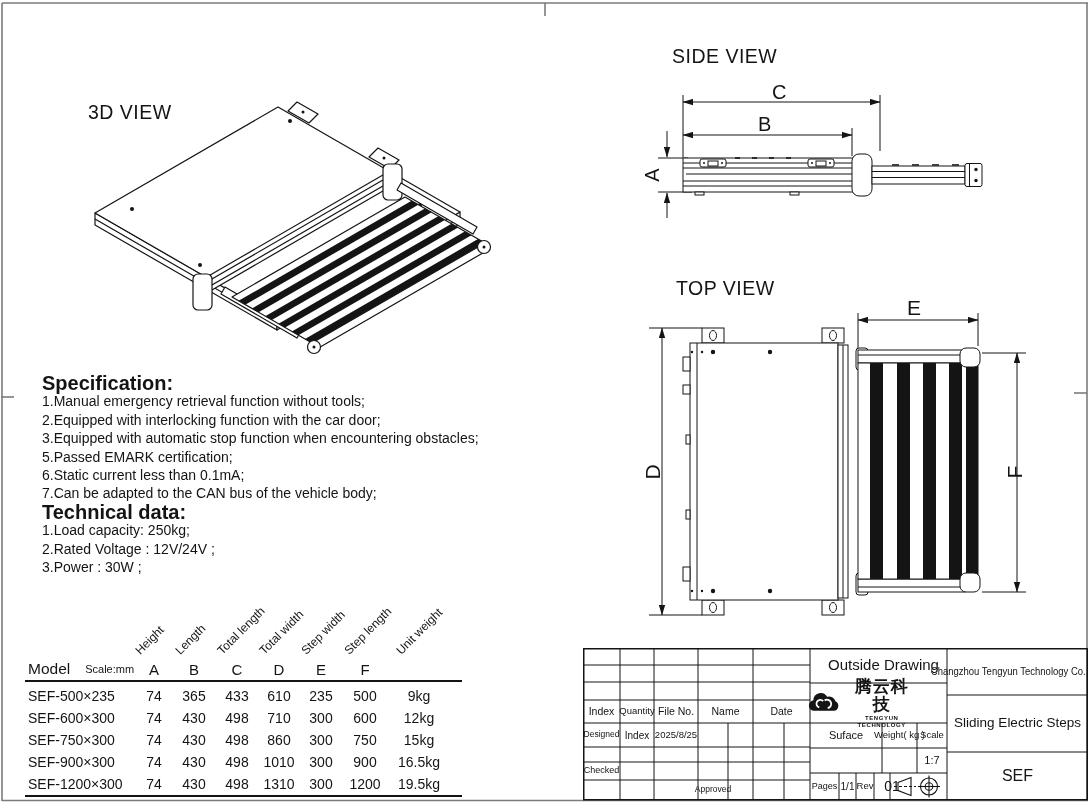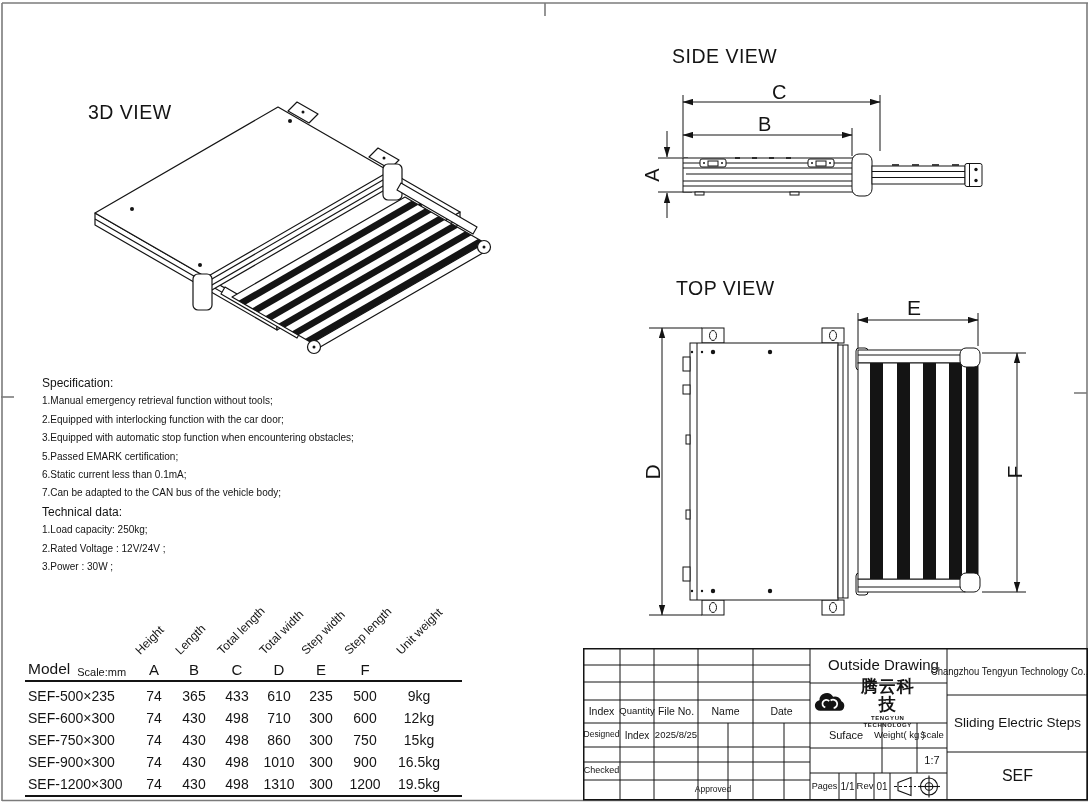--- a/index.html
+++ b/index.html
@@ -4,22 +4,22 @@
 <style>
   html,body{margin:0;padding:0;background:#fff;}
   #page{position:relative;width:1090px;height:802px;background:#fff;overflow:hidden;
         font-family:"Liberation Sans","DejaVu Sans",sans-serif;color:#141414;}
   .a{position:absolute;}
   .nw{white-space:nowrap;}
   .rot{transform:rotate(-90deg);transform-origin:center center;}
   .diag{transform:rotate(-45deg);transform-origin:0 100%;font-size:12px;height:15px;line-height:15px;}
   .dim{font-size:20px;}
   .vtitle{font-size:19.5px;letter-spacing:0.5px;}
-  .spec-line{font-size:10px;line-height:18.4px;height:18.4px;}
-  .spec-bold{font-weight:normal;font-size:12px;}
+  .spec-line{font-size:14px;line-height:18.4px;height:18.4px;}
+  .spec-bold{font-weight:bold;font-size:20px;}
   .trow{display:flex;height:22px;align-items:center;font-size:14px;}
   .trow>span{display:block;text-align:center;}
   .tc0{width:108px;text-align:left !important;padding-left:3px;}
   .tc1{width:36px;}.tc2{width:44px;}.tc3{width:42px;}.tc4{width:42px;}
   .tc5{width:42px;}.tc6{width:46px;}.tc7{width:62px;}
   .rule{height:1.5px;background:#141414;}
   .cell{position:absolute;display:flex;align-items:center;justify-content:center;text-align:center;line-height:1.1;}
 </style>
 </head>
 <body>
@@ -241,21 +241,21 @@
 
     <div class="a diag nw" style="left:143px;top:643px">Height</div>
     <div class="a diag nw" style="left:183px;top:643px">Length</div>
     <div class="a diag nw" style="left:225px;top:643px">Total length</div>
     <div class="a diag nw" style="left:267px;top:643px">Total width</div>
     <div class="a diag nw" style="left:309px;top:643px">Step width</div>
     <div class="a diag nw" style="left:352px;top:643px">Step length</div>
     <div class="a diag nw" style="left:404px;top:643px">Unit weight</div>
 
     <div class="a trow" style="left:25px;top:658px;width:447px;font-size:15px">
-      <span class="tc0 nw" style="display:flex;align-items:flex-end;gap:7px">
+      <span class="tc0 nw" style="display:flex;align-items:center;gap:15px">
         <span style="font-size:15.5px">Model</span>
         <span style="font-size:11px">Scale:mm</span>
       </span>
       <span class="tc1">A</span>
       <span class="tc2">B</span>
       <span class="tc3">C</span>
       <span class="tc4">D</span>
       <span class="tc5">E</span>
       <span class="tc6">F</span>
       <span class="tc7"></span>
@@ -362,21 +362,21 @@
     <div class="cell nw" style="left:115px;top:52px;width:55px;height:23px;font-size:10.5px">Name</div>
     <div class="cell nw" style="left:170px;top:52px;width:57px;height:23px;font-size:10.5px">Date</div>
     <div class="cell nw" style="left:0;top:75px;width:37px;height:24px;font-size:8.5px">Designed</div>
     <div class="cell nw" style="left:37px;top:75px;width:34px;height:24px;font-size:10px">Index</div>
     <div class="cell nw" style="left:71px;top:75px;width:44px;height:24px;font-size:9.5px">2025/8/25</div>
     <div class="cell nw" style="left:0;top:114px;width:37px;height:18px;font-size:9px">Checked</div>
     <div class="cell nw" style="left:113px;top:132px;width:34px;height:20px;font-size:8.5px">Approved</div>
 
     <div class="cell nw" style="left:232px;top:0;width:137px;height:35px;font-size:15px">Outside Drawing</div>
 
-    <div class="cell" style="left:230px;top:35px;width:110px;height:40px;gap:6px">
+    <div class="cell" style="left:224px;top:35px;width:110px;height:40px;gap:6px">
       <svg width="40" height="32" viewBox="0 0 60 46">
         <path d="M13,37 a9.5,9.5 0 0 1 -1.5,-18.9 a13,13 0 0 1 24.5,-6.1 a12,12 0 0 1 15,8 a9,9 0 0 1 -3,17 z" fill="#141414"></path>
         <path d="M22,31 a7,7 0 1 1 7,-11.5" stroke="#fff" stroke-width="3.2" fill="none"></path>
         <path d="M37,32 a7.5,7.5 0 1 0 -5.5,-13.5" stroke="#fff" stroke-width="3.2" fill="none"></path>
       </svg>
       <span style="display:flex;flex-direction:column;align-items:center">
         <span style="font-size:17px;font-weight:600;letter-spacing:1px">腾云科技</span>
         <span style="font-size:6px;font-weight:700;letter-spacing:0.6px">TENGYUN TECHNOLOGY</span>
       </span>
     </div>
@@ -385,21 +385,21 @@
     <div class="cell" style="left:299px;top:75px;width:35px;height:25px;font-size:9.5px;flex-direction:row">
       <span class="nw">Weight</span>
       <span class="nw">( kg )</span>
     </div>
     <div class="cell nw" style="left:334px;top:75px;width:30px;height:25px;font-size:9.5px">Scale</div>
     <div class="cell nw" style="left:334px;top:100px;width:30px;height:25px;font-size:11px">1:7</div>
 
     <div class="cell nw" style="left:227px;top:125px;width:29px;height:27px;font-size:9px">Pages</div>
     <div class="cell nw" style="left:256px;top:125px;width:17px;height:27px;font-size:10px">1/1</div>
     <div class="cell nw" style="left:273px;top:125px;width:18px;height:27px;font-size:9.5px">Rev</div>
-    <div class="cell nw" style="left:291px;top:125px;width:16px;height:27px;font-size:10px">01</div>
+    <div class="cell nw" style="left:291px;top:125px;width:36px;height:27px;font-size:14px">01</div>
 
     <div class="cell" style="left:307px;top:125px;width:57px;height:27px">
       <svg width="52" height="25" viewBox="0 0 52 25">
         <g stroke="#141414" stroke-width="1.1" fill="none">
           <polygon points="5,8.5 18,3.5 18,21.5 5,16.5"></polygon>
           <line x1="1" y1="12.5" x2="23" y2="12.5" stroke-dasharray="3,2"></line>
           <circle cx="36" cy="12.5" r="8.5"></circle>
           <circle cx="36" cy="12.5" r="3.8"></circle>
           <line x1="25" y1="12.5" x2="47" y2="12.5"></line>
           <line x1="36" y1="1.5" x2="36" y2="23.5"></line>

